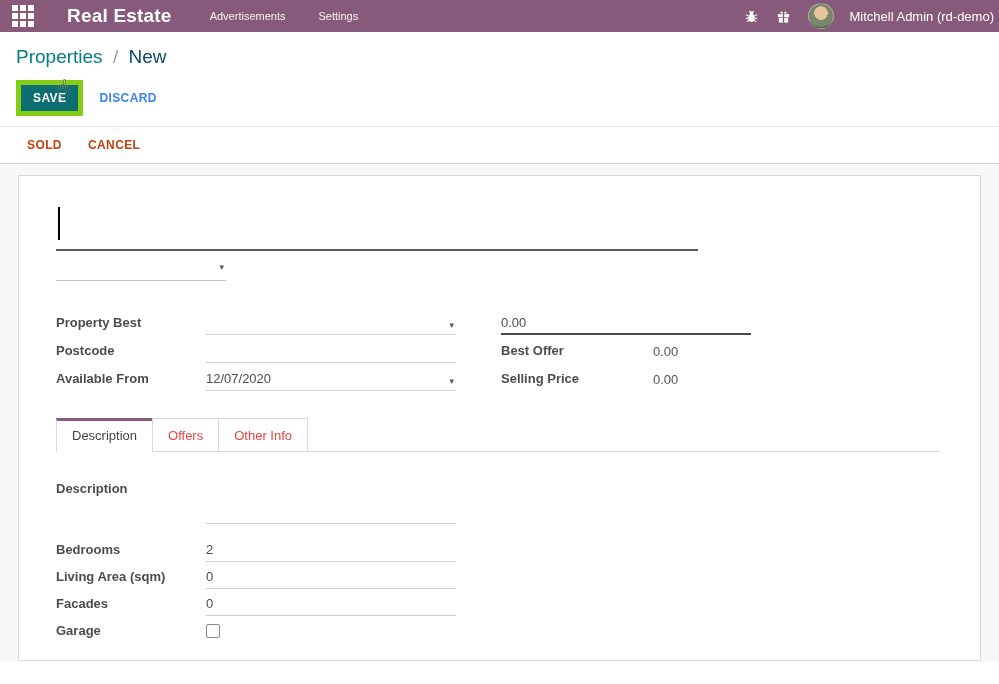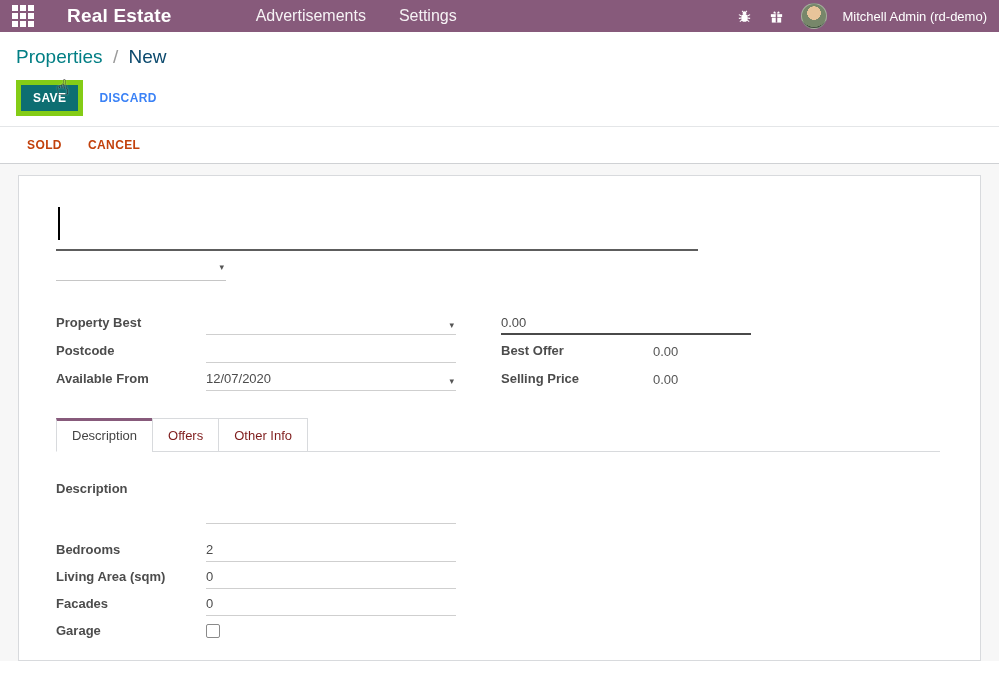--- a/index.html
+++ b/index.html
@@ -5,23 +5,23 @@
   * { margin:0; padding:0; box-sizing:border-box; }
   html,body { width:999px; height:684px; overflow:hidden; background:#fff;
               font-family:"Liberation Sans", sans-serif; color:#4c4c4c; }
 
   
   .navbar { height:32px; background:#875A7B; display:flex; align-items:center; color:#fff; }
   .apps-btn { width:46px; height:47px; display:flex; align-items:center; justify-content:center; cursor:pointer; }
   .apps-grid { display:grid; grid-template-columns:repeat(3,6px); grid-template-rows:repeat(3,6px); gap:2px; }
   .apps-grid span { background:#fff; width:6px; height:6px; }
   .brand { font-size:19px; font-weight:700; margin-left:21px; letter-spacing:.2px; }
-  .nav-menu { display:flex; margin-left:84px; gap:33px; font-size:16px; }
+  .nav-menu { display:flex; margin-left:38px; gap:33px; font-size:11px; }
   .nav-item { color:rgba(255,255,255,.92); cursor:pointer; }
-  .nav-right { margin-left:auto; display:flex; align-items:center; gap:16px; padding-right:12px; font-size:13px; }
+  .nav-right { margin-left:auto; display:flex; align-items:center; gap:16px; padding-right:5px; font-size:13px; }
   .sys-icon { width:16px; height:16px; display:flex; align-items:center; justify-content:center; cursor:pointer; }
   .avatar { width:26px; height:26px; border-radius:50%;
             background:radial-gradient(circle at 50% 38%, #e8c49a 0 35%, #77876a 36% 72%, #41503e 73% 100%);
             border:1px solid rgba(255,255,255,.35); }
   .user-name { white-space:nowrap; }
 
   
   .control-panel { background:#fff; padding:14px 16px 10px 16px; position:relative; }
   .breadcrumb { font-size:19px; }
   .bc-parent { color:#017e84; cursor:pointer; }
@@ -60,21 +60,21 @@
   .o-col.right .f-label { width:152px; }
   .f-value { width:250px; font-size:13px; color:#4c4c4c; padding-bottom:4px; display:flex;
              align-items:flex-end; justify-content:space-between; }
   .f-value.editable { border-bottom:1px solid #cfcfcf; cursor:text; }
   .f-value.focused { border-bottom:2px solid #4a4a4a; padding-bottom:3px; }
   .f-value.readonly { border-bottom:none; color:#555; }
 
   
   .tabs { display:flex; margin-top:27px; border-bottom:1px solid #d8dadd; padding-left:0; }
   .tab { font-size:13px; padding:9px 15px 8px 15px; margin-bottom:-1px; cursor:pointer; background:#fff;
-         border:1px solid #d8dadd; border-bottom:1px solid #d8dadd; color:#7f1d1d; margin-right:-1px; }
+         border:1px solid #d8dadd; border-bottom:1px solid #d8dadd; color:#ef4444; margin-right:-1px; }
   .tab.active { border-top:3px solid #875A7B; border-bottom:1px solid #fff; color:#444; padding-top:7px; }
 
   .tab-page { padding-top:29px; }
   .tp-row { display:flex; align-items:flex-end; height:26px; margin-bottom:1px; }
   .tp-row.desc { height:auto; align-items:flex-start; margin-bottom:12px; }
   .desc-field { width:250px; min-height:43px; border-bottom:1px solid #cfcfcf; cursor:text; }
   .checkbox { width:14px; height:14px; border:1px solid #8a8a8a; background:#fff; border-radius:2px;
               margin-bottom:5px; cursor:pointer; }
 </style>
 </head>

